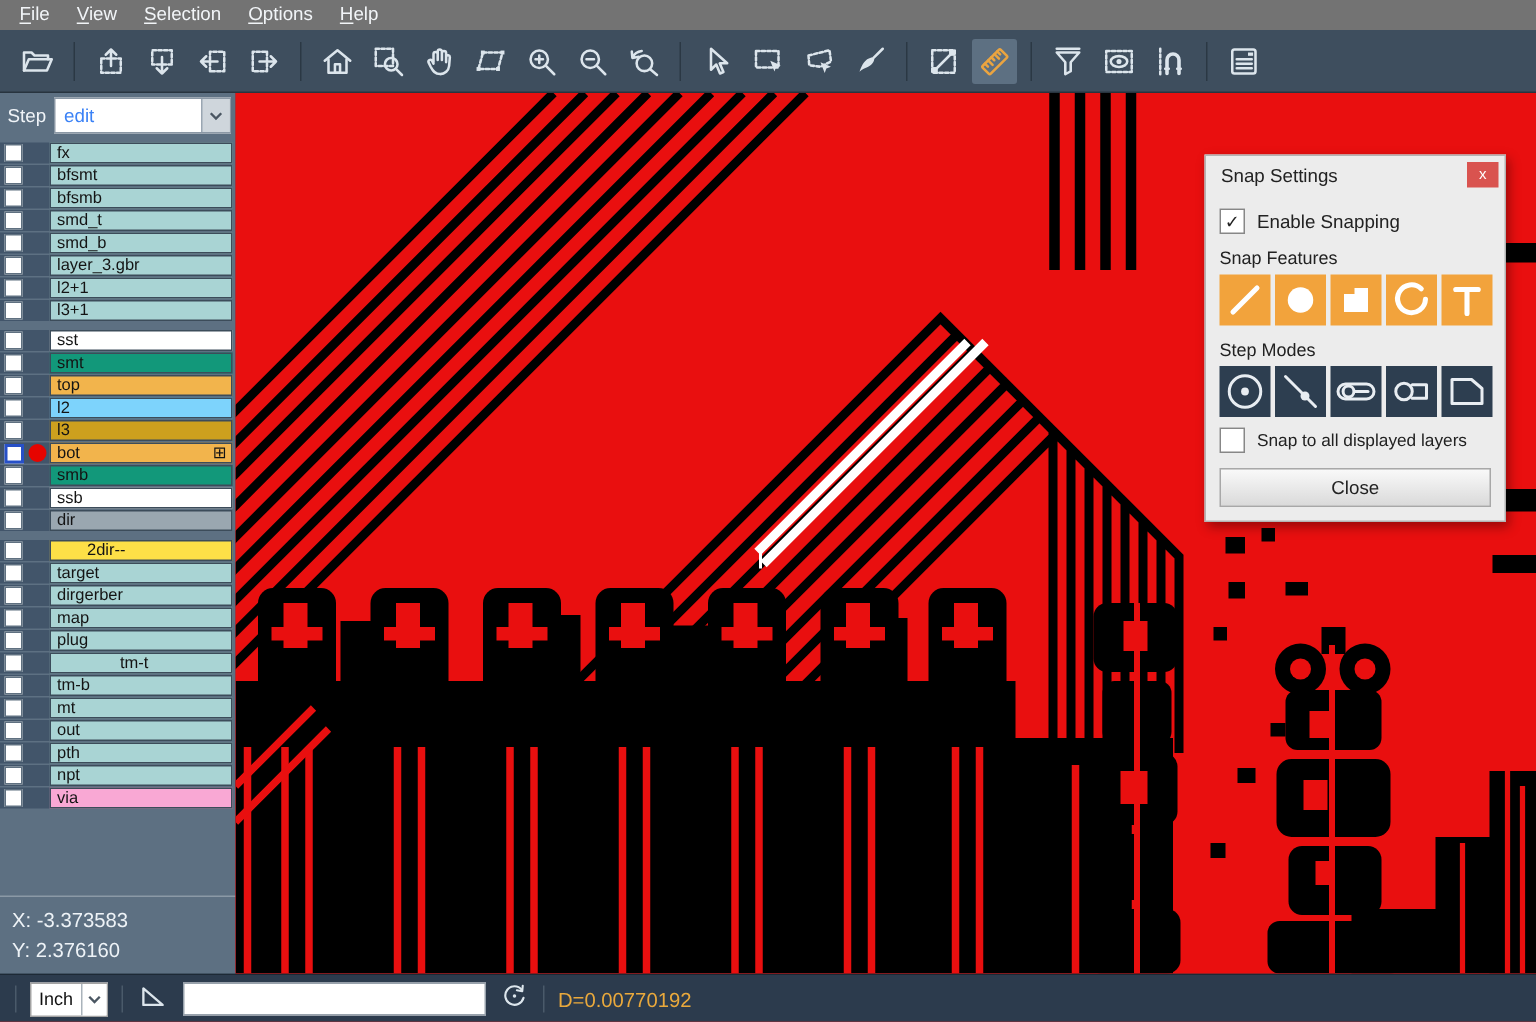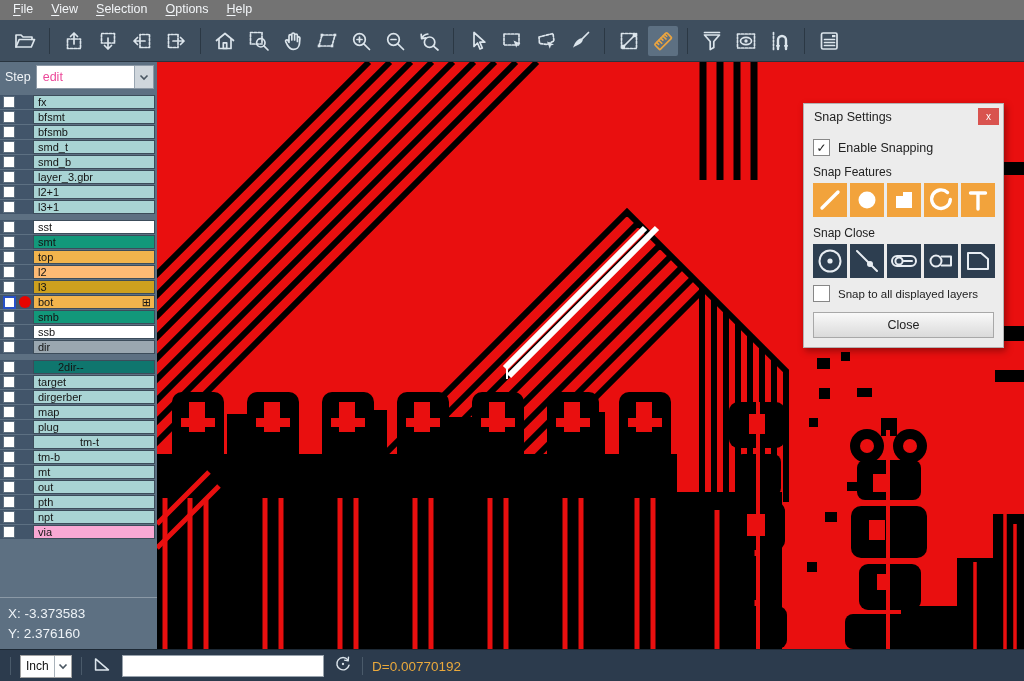--- a/index.html
+++ b/index.html
@@ -17,21 +17,21 @@
   .tbtn svg .f{fill:#dce5ec;stroke:none}
   .tbtn.active svg{stroke:#eaa440}
   .tsep{width:1px;height:26px;background:#2b3844;margin:0 7px}
   .r90{transform:rotate(90deg)} .r180{transform:rotate(180deg)} .r270{transform:rotate(-90deg)}
   
   .main{display:flex;height:587px}
   .sidebar{width:157px;background:#5d7082;position:relative;flex:none}
   .steprow{height:30px;display:flex;align-items:center;padding:0 3px 0 5px;gap:5px}
   .steplabel{color:#f0f4f8;font-size:12.5px}
   .stepdd{flex:1;height:22px;background:#fff;border:1px solid #8b98a5;display:flex;align-items:stretch}
-  .stepval{flex:1;font-size:12.5px;display:flex;align-items:center;padding-left:6px;color:#ec4899}
+  .stepval{flex:1;font-size:12.5px;display:flex;align-items:center;padding-left:6px;color:#3b82f6}
   .ddbtn{width:18px;background:#cfd6dc;border-left:1px solid #9aa6b2;display:flex;align-items:center;justify-content:center}
   .ddbtn svg{stroke:#4a5662;fill:none;stroke-width:1.6}
   .layers{padding-top:3px}
   .lgroup{margin-bottom:6px}
   .layer-row{display:flex;align-items:center;height:14px;margin-bottom:1px}
   .cbcell{width:18px;height:14px;background:#42556a;display:flex;align-items:center;justify-content:center;flex:none}
   .cb{width:10px;height:10px;background:#fff;border:1px solid #5f7080}
   .cb.sel{border:2px solid #2750c8;width:9px;height:9px}
   .dotzone{width:15px;height:14px;background:#42556a;position:relative;flex:none}
   .dot{width:12px;height:12px;border-radius:50%;background:#e60400;position:absolute;left:1px;top:1px}
@@ -333,21 +333,21 @@
               <div class="cb"></div>
             </div>
             <div class="dotzone"></div>
             <div class="lab" style="background: rgb(242, 180, 76);">top</div>
           </div>
           <div class="layer-row">
             <div class="cbcell">
               <div class="cb"></div>
             </div>
             <div class="dotzone"></div>
-            <div class="lab" style="background: #fdba74;">l2</div>
+            <div class="lab" style="background: #7dd3fc;">l2</div>
           </div>
           <div class="layer-row">
             <div class="cbcell">
               <div class="cb"></div>
             </div>
             <div class="dotzone"></div>
             <div class="lab" style="background: rgb(205, 160, 30);">l3</div>
           </div>
           <div class="layer-row">
             <div class="cbcell">
@@ -379,21 +379,21 @@
             <div class="dotzone"></div>
             <div class="lab" style="background: rgb(154, 167, 176);">dir</div>
           </div>
         </div>
         <div class="lgroup">
           <div class="layer-row">
             <div class="cbcell">
               <div class="cb"></div>
             </div>
             <div class="dotzone"></div>
-            <div class="lab" style="background: #0f766e; padding-left: 24px;">2dir--</div>
+            <div class="lab" style="background: #fde047; padding-left: 24px;">2dir--</div>
           </div>
           <div class="layer-row">
             <div class="cbcell">
               <div class="cb"></div>
             </div>
             <div class="dotzone"></div>
             <div class="lab" style="background: rgb(169, 212, 212);">target</div>
           </div>
           <div class="layer-row">
             <div class="cbcell">
@@ -604,21 +604,21 @@
             <svg width="34" height="34" viewBox="0 0 34 34">
                 <path d="M23.5 9.5 A9.3 9.3 0 1 0 26.3 16.5" stroke-width="3.4"></path>
               </svg>
           </div>
           <div class="fbtn">
             <svg width="34" height="34" viewBox="0 0 34 34">
                 <path d="M9.5 10 H24.5 M17 10 V26" stroke-width="3.4"></path>
               </svg>
           </div>
         </div>
-        <div class="dsec">Snap Close</div>
+        <div class="dsec">Step Modes</div>
         <div class="btnrow">
           <div class="mbtn">
             <svg width="34" height="34" viewBox="0 0 34 34">
                 <circle cx="17" cy="17" r="10.5"></circle>
                 <circle class="f" cx="17" cy="17" r="2.6"></circle>
               </svg>
           </div>
           <div class="mbtn">
             <svg width="34" height="34" viewBox="0 0 34 34">
                 <path d="M7 7 L27 27"></path>

